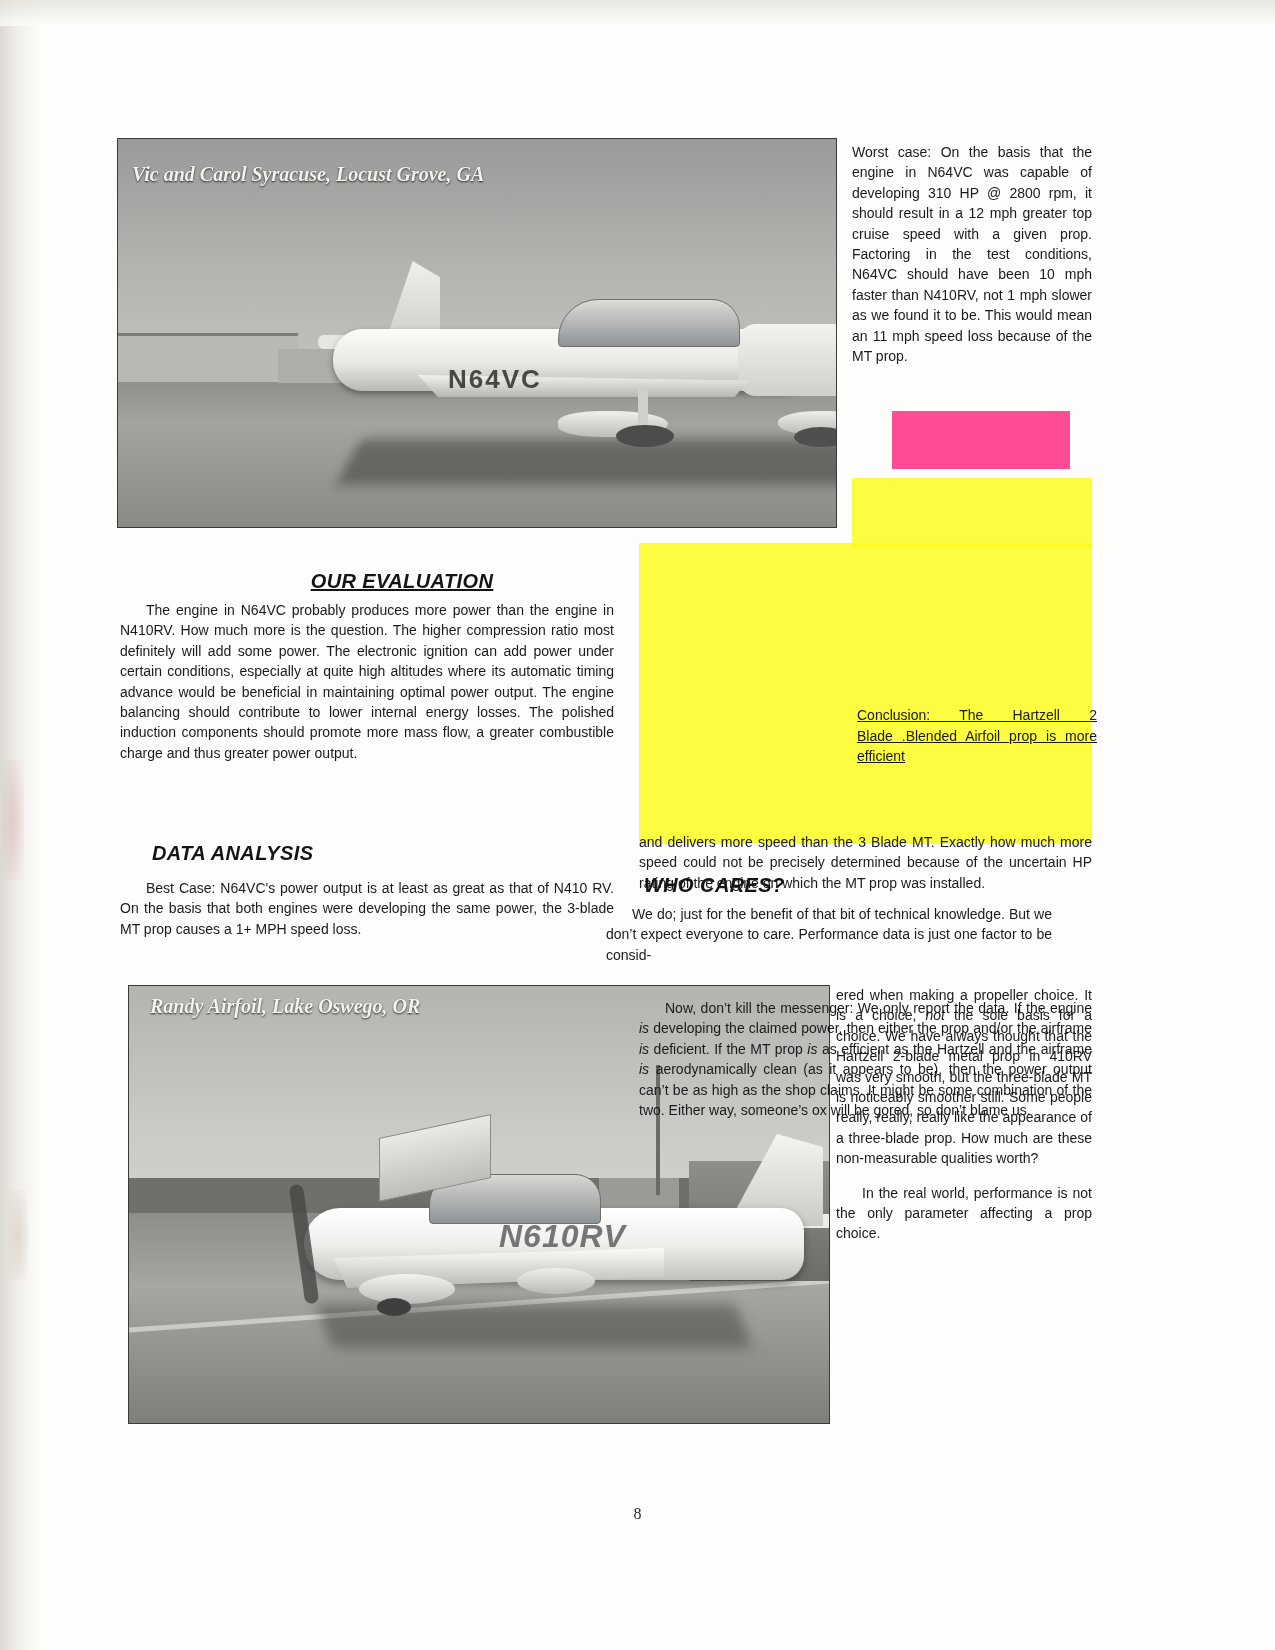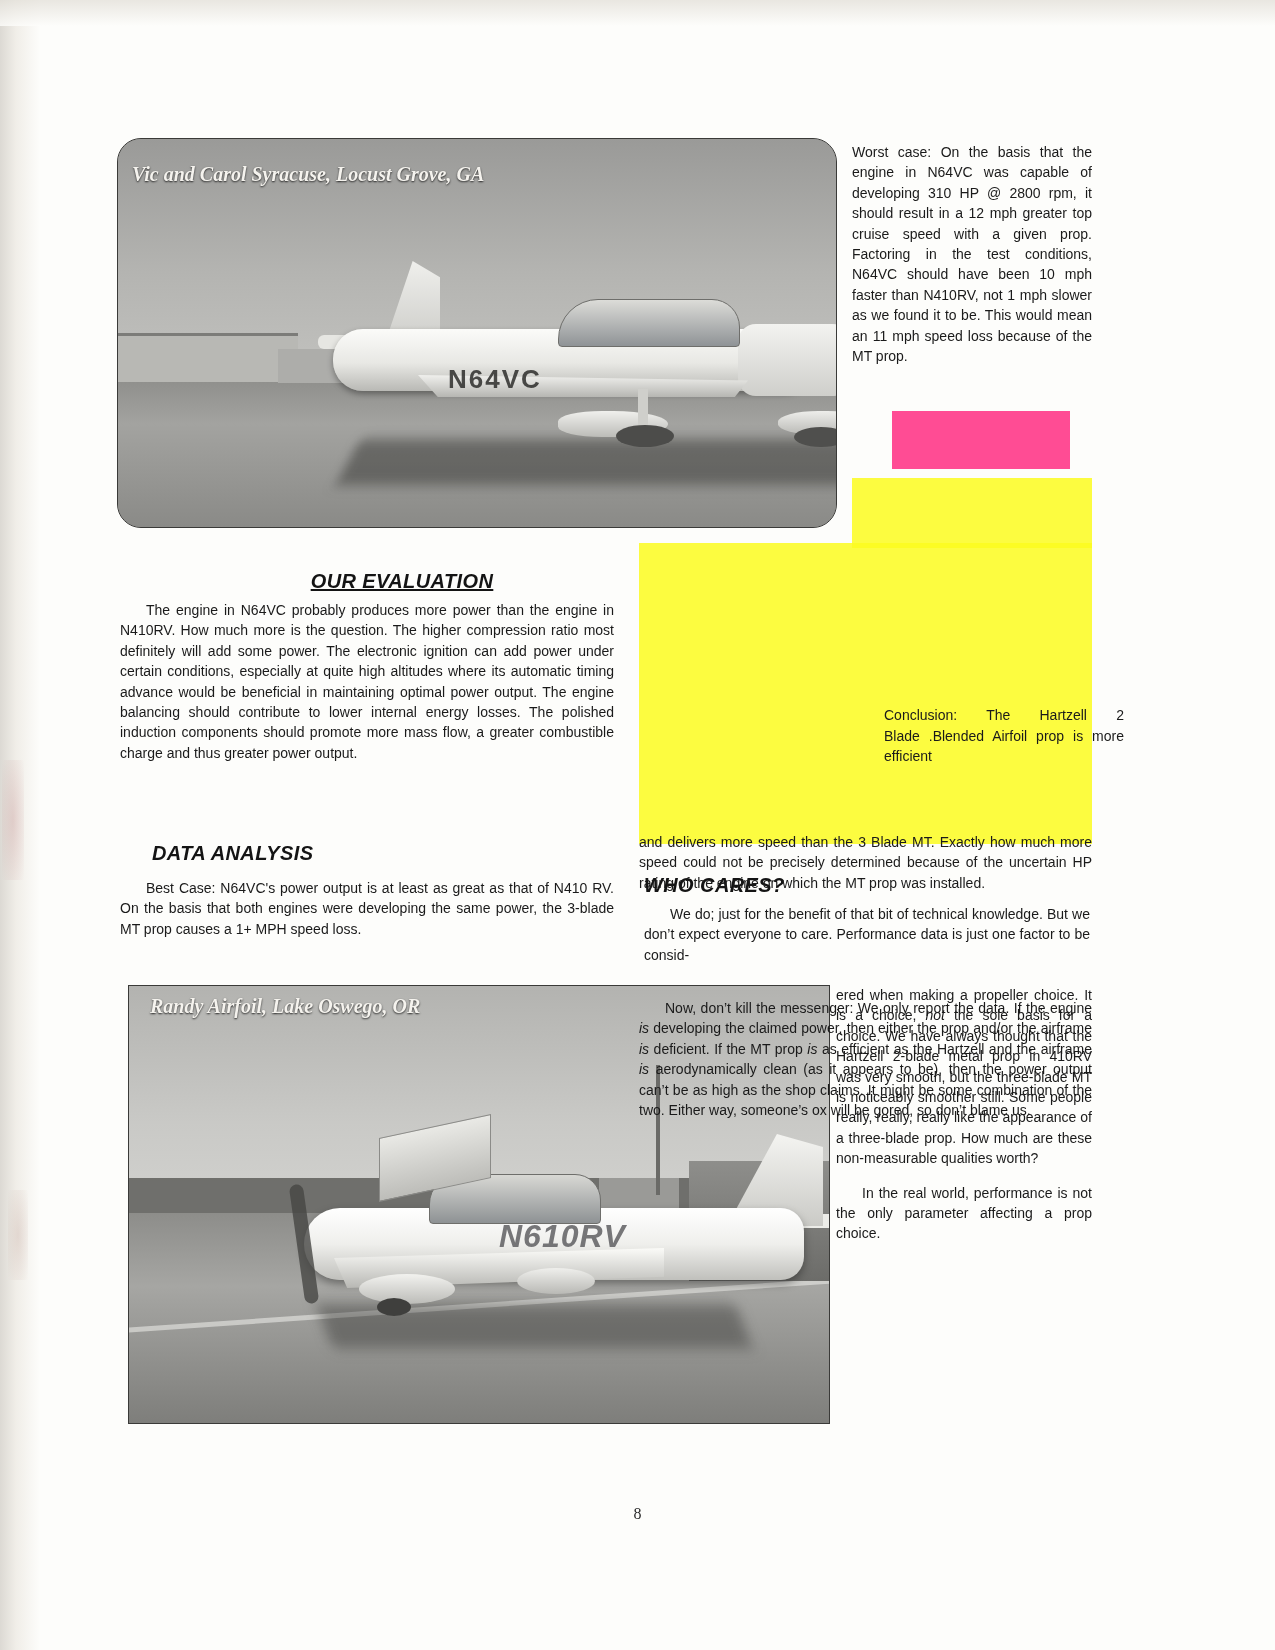--- a/index.html
+++ b/index.html
@@ -64,21 +64,21 @@
     font-family: "Liberation Serif", serif;
     font-style: italic;
     font-weight: bold;
     font-size: 20px;
     color: #f5f3ee;
     text-shadow: 0 1px 2px rgba(0,0,0,.8);
     z-index: 6;
   }
 
   
-  #photo-top { left: 117px; top: 138px; width: 718px; height: 388px; border-radius: 24px; }
+  #photo-top { left: 117px; top: 138px; width: 718px; height: 388px; }
   #photo-top .sky {
     position: absolute; left: 0; top: 0; width: 100%; height: 62%;
     background: linear-gradient(to bottom, #9a9a98 0%, #b4b4b1 55%, #c2c2bf 100%);
   }
   #photo-top .ground {
     position: absolute; left: 0; top: 62%; width: 100%; height: 38%;
     background: linear-gradient(to bottom, #8f8f8c 0%, #a3a3a0 30%, #8a8a87 100%);
   }
   #photo-top .horizon {
     position: absolute; left: 0; top: 60%; width: 100%; height: 4px;
@@ -262,21 +262,21 @@
     letter-spacing: .4px;
     color: #141414;
   }
 
   #right-col-top { left: 852px; top: 142px; width: 240px; }
   #heading-our-eval { position: absolute; left: 152px; top: 570px; width: 500px; text-align: center; text-decoration: underline; }
   #left-col-eval { left: 120px; top: 600px; width: 494px; }
   #heading-data-analysis { position: absolute; left: 152px; top: 842px; }
   #left-col-data { left: 120px; top: 878px; width: 494px; }
   #heading-who-cares { position: absolute; left: 644px; top: 874px; }
-  #right-col-who { left: 644px; top: 904px; width: 446px; }
+  #right-col-who { left: 606px; top: 904px; width: 446px; }
   #right-col-narrow { left: 836px; top: 985px; width: 256px; }
 
   
   .hl-yellow {
     position: absolute;
     background: #fbfb1f;
     opacity: .85;
     z-index: 1;
   }
   .hl-pink {
@@ -338,21 +338,21 @@
 
   <div class="hl-pink" id="hl-pink-1"></div>
   <div class="hl-yellow" id="hl-yellow-1"></div>
   <div class="hl-yellow" id="hl-yellow-2"></div>
   <div class="hl-yellow" id="hl-yellow-3"></div>
 
   <div class="col-text above" id="right-col-top">
     <p>Worst case: On the basis that the engine in N64VC was capable of developing 310 HP @ 2800 rpm, it should result in a 12 mph greater top cruise speed with a given prop. Factoring in the test conditions, N64VC should have been 10 mph faster than N410RV, not 1 mph slower as we found it to be. This would mean an 11 mph speed loss because of the MT prop.</p>
   </div>
 
-  <div class="col-text above" style="left:884px; top:481px; width:240px;">
+  <div class="col-text above" style="left:857px; top:481px; width:240px;text-decoration:underline;">
     <p>Conclusion: The Hartzell 2 Blade&nbsp;.Blended Airfoil prop is more efficient</p>
   </div>
   <div class="col-text above" style="left:639px; top:546px; width:453px;">
     <p>and delivers more speed than the 3 Blade MT. Exactly how much more speed could not be precisely determined because of the uncertain HP rating of the engine on which the MT prop was installed.</p>
   </div>
 
   <div class="col-text above" style="left:639px; top:651px; width:453px;">
     <p class="indent">Now, don’t kill the messenger: We only report the data. If the engine <em class="it">is</em> developing the claimed power, then either the prop and/or the airframe <em class="it">is</em> deficient. If the MT prop <em class="it">is</em> as efficient as the Hartzell and the airframe <em class="it">is</em> aerodynamically clean (as it appears to be), then the power output can’t be as high as the shop claims. It might be some combination of the two. Either way, someone’s ox will be gored, so don’t blame us.</p>
   </div>
 

